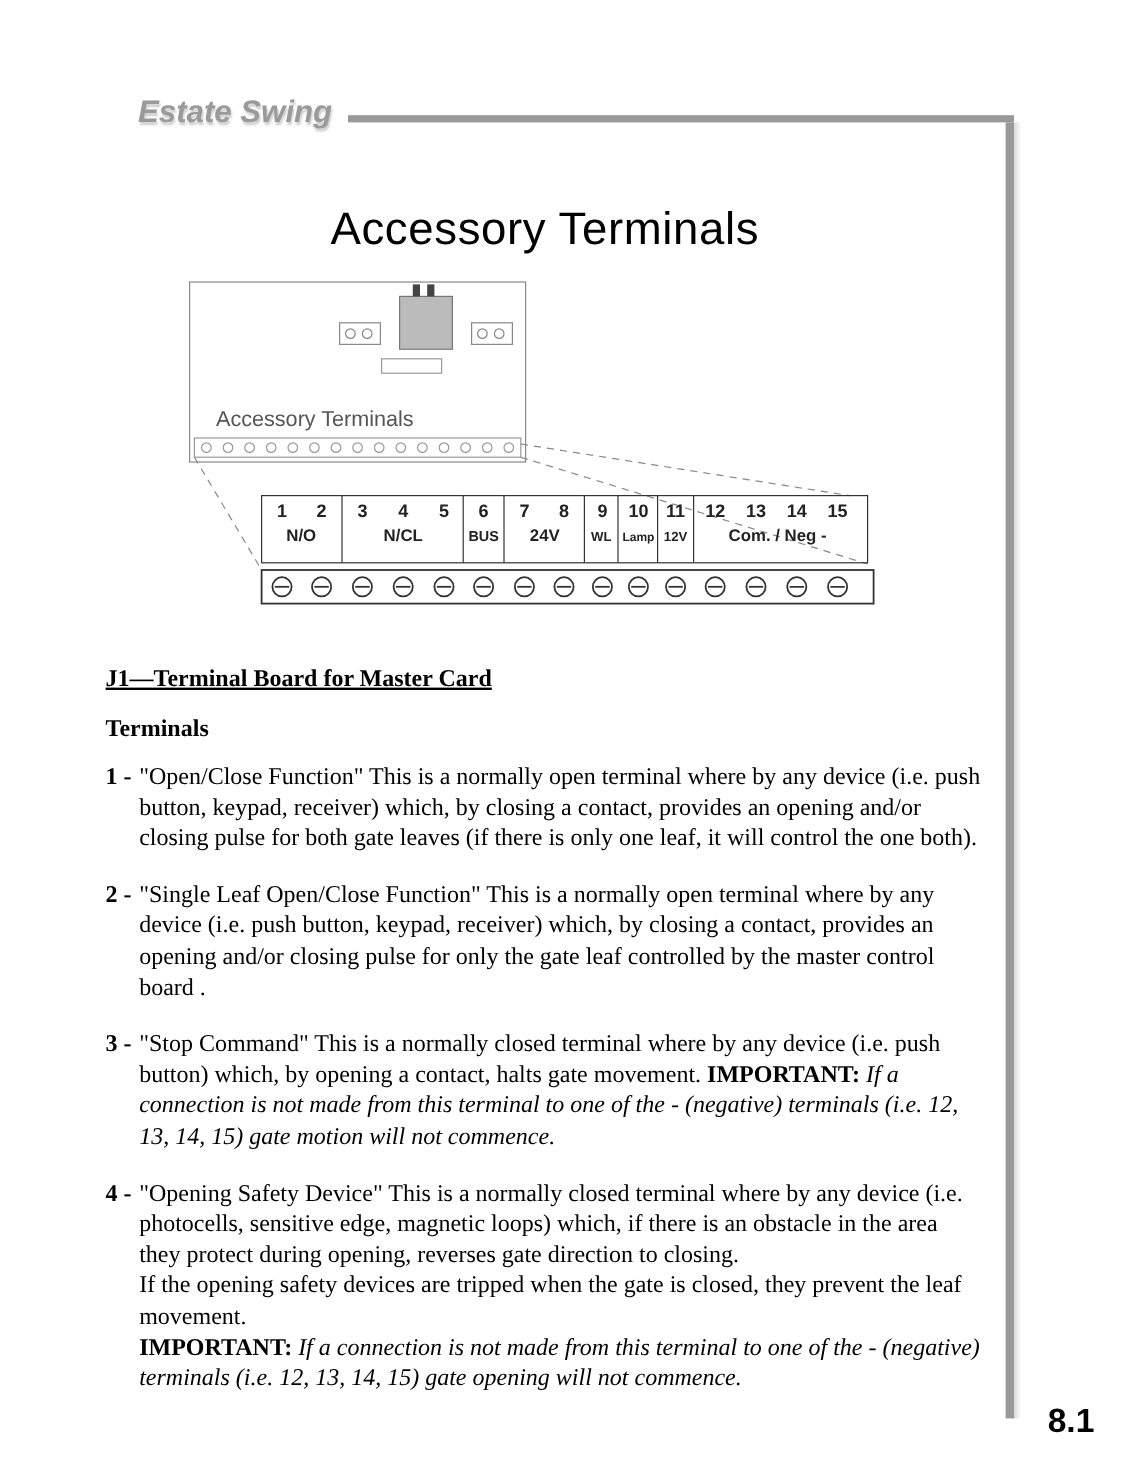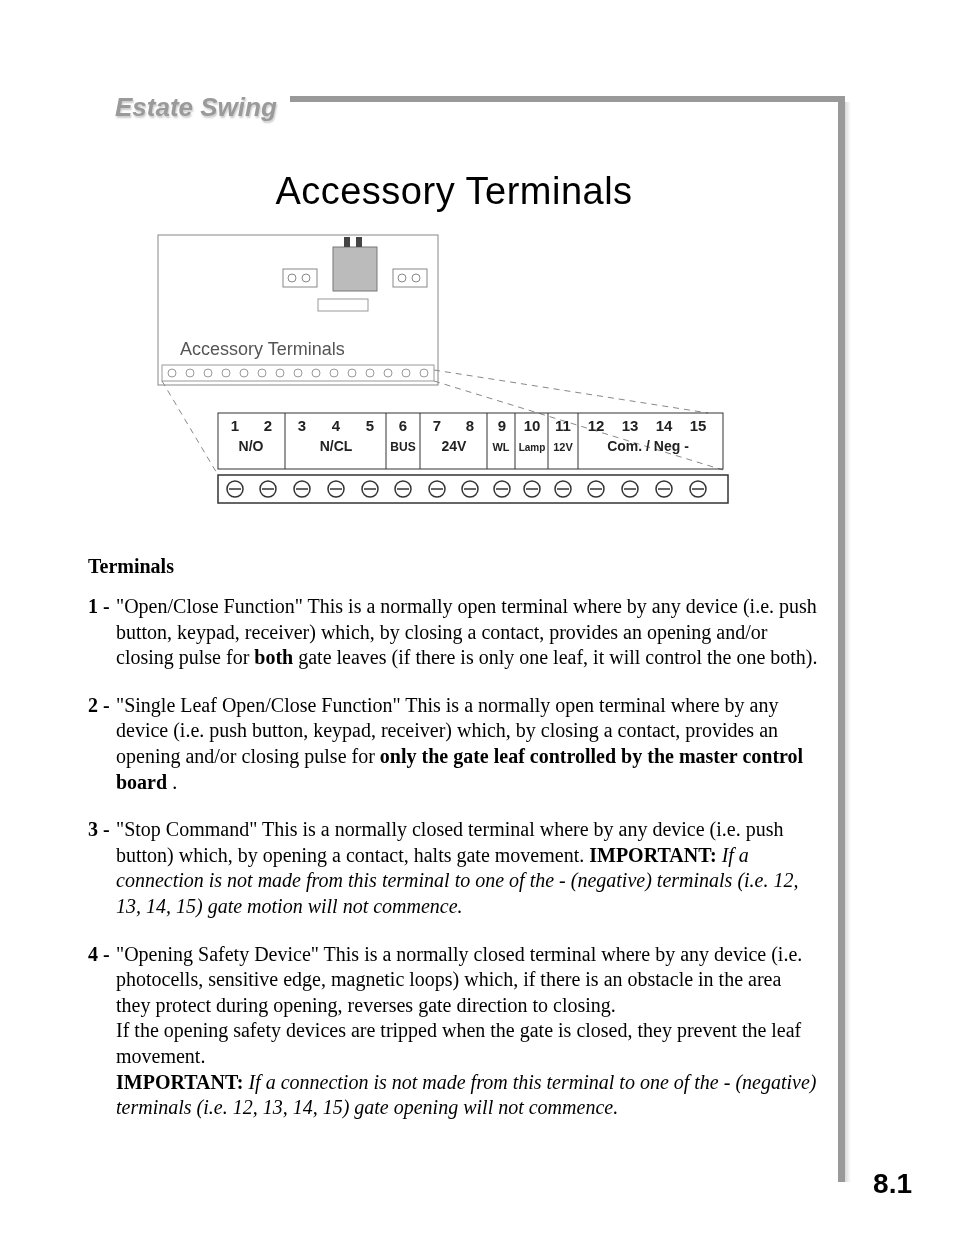--- a/index.html
+++ b/index.html
@@ -7,21 +7,21 @@
     padding: 0;
     background: #fff;
     font-family: "Times New Roman", Times, serif;
     width: 954px;
     height: 1235px;
     position: relative;
     color: #000;
   }
   .brand {
     position: absolute;
-    top: 92px;
+    top: 78px;
     left: 115px;
     font-family: "Verdana", "Arial", sans-serif;
     font-style: italic;
     font-weight: bold;
     font-size: 26px;
     color: #9a9a9a;
     text-shadow: 1px 2px 2px #ccc;
     letter-spacing: 0px;
   }
   .brand-line {
@@ -95,21 +95,21 @@
     margin-bottom: 22px;
   }
   .termnum {
     flex: 0 0 28px;
     font-weight: bold;
     white-space: nowrap;
   }
   .termbody {
     flex: 1;
   }
-  .termbody .emph-b { font-weight: bold; margin-top: 20px; }
+  .termbody .emph-b { font-weight: normal; margin-top: 20px; }
   .termbody .emph-i { font-style: italic; }
   .termbody .imp { font-weight: bold; }
   .pagenum {
     position: absolute;
     right: 42px;
     top: 1168px;
     font-family: "Arial Black", Arial, sans-serif;
     font-weight: 900;
     font-size: 28px;
   }
@@ -246,20 +246,21 @@
         <circle cx="186" cy="148" r="4"></circle>
           <circle cx="204" cy="148" r="4"></circle>
           <circle cx="222" cy="148" r="4"></circle>
         <circle cx="240" cy="148" r="4"></circle>
           <circle cx="258" cy="148" r="4"></circle>
           <circle cx="276" cy="148" r="4"></circle>
       </g>
     </svg>
   </div>
 
+  <div class="section-head">J1—Terminal Board for Master Card</div>
   <div class="subhead">Terminals</div>
 
   <div class="termlist">
 
     <div class="termitem">
       <div class="termnum">1 -</div>
       <div class="termbody">
         <span>"Open/Close Function" This is a normally open terminal where by any device (i.e. push button, keypad, receiver) which, by closing a contact, provides an opening and/or closing pulse for </span><span class="emph-b">both</span><span> gate leaves (if there is only one leaf, it will control the one both).</span>
       </div>
     </div>

